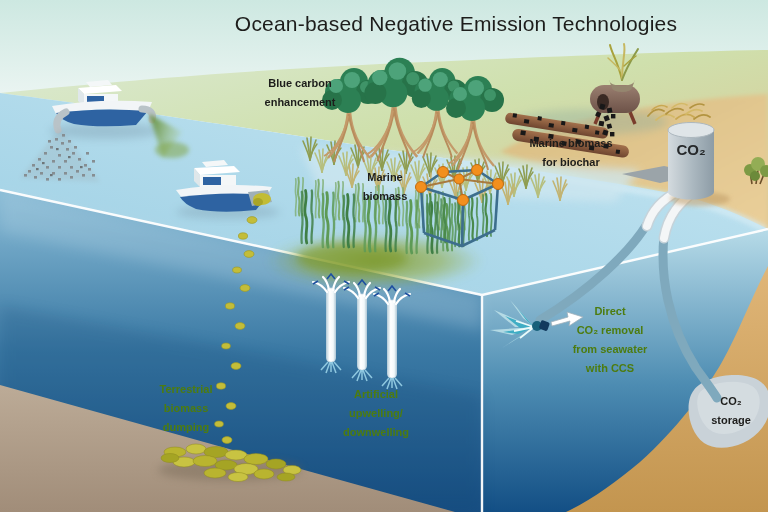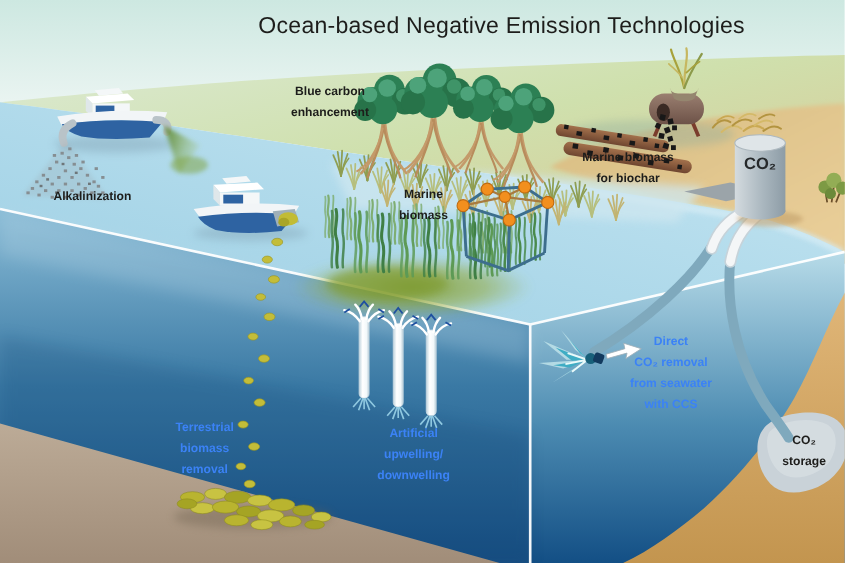--- a/index.html
+++ b/index.html
@@ -3,21 +3,21 @@
 <meta charset="utf-8">
 <style>
   html,body{margin:0;padding:0;background:#fff;}
   #stage{position:relative;width:768px;height:512px;overflow:hidden;
          font-family:"Liberation Sans","DejaVu Sans",sans-serif;}
   #stage svg{position:absolute;left:0;top:0;}
   .label{position:absolute;transform:translateX(-50%);text-align:center;
          font-size:11px;line-height:19px;font-weight:600;white-space:pre-line;
          pointer-events:none;}
   .dark{color:#1d1d1b;}
-  .light{color:#3b82f6;}
+  .light{color:#4d7c0f;}
   .title{font-size:21px;font-weight:400;white-space:nowrap;letter-spacing:.2px;}
   .tanklbl{font-size:15px;font-weight:700;color:#26292b;}
 </style>
 </head>
 <body>
 
 <div id="stage">
 <svg width="768" height="512" viewBox="0 0 768 512">
   <defs>
     <linearGradient id="skyG" x1="0" y1="0" x2="0" y2="1">
@@ -506,29 +506,28 @@
     <ellipse cx="700" cy="199" rx="30" ry="7" fill="#bf9c66" opacity="0.55" filter="url(#b2)"></ellipse>
     <ellipse cx="691" cy="192" rx="23" ry="7.5" fill="url(#tankG)"></ellipse>
     <rect x="668" y="130" width="46" height="62" fill="url(#tankG)"></rect>
     <ellipse cx="691" cy="130" rx="23" ry="7.5" fill="#dfe5e8" stroke="#adb8bf" stroke-width="1"></ellipse>
   </g>
 </svg>
 
 <div class="label title dark" style="left:456px;top:14px;">Ocean-based Negative Emission Technologies</div>
 <div class="label dark" style="left:300px;top:74px;">Blue carbon
 enhancement</div>
-<div class="label dark" style="left:84px;top:170px;">Alkalinization</div>
 <div class="label dark" style="left:385px;top:168px;">Marine
 biomass</div>
 <div class="label dark" style="left:571px;top:134px;">Marine biomass
 for biochar</div>
 <div class="label tanklbl" style="position:absolute;left:691px;top:140px;transform:translateX(-50%);">CO₂</div>
 <div class="label light" style="left:186px;top:380px;">Terrestrial
 biomass
-removal</div>
+dumping</div>
 <div class="label light" style="left:376px;top:385px;text-align:center;">Artificial
 upwelling/
 downwelling</div>
 <div class="label light" style="left:610px;top:302px;">Direct
 CO₂ removal
 from seawater
 with CCS</div>
 <div class="label dark" style="left:731px;top:392px;">CO₂
 storage</div>
 </div>

